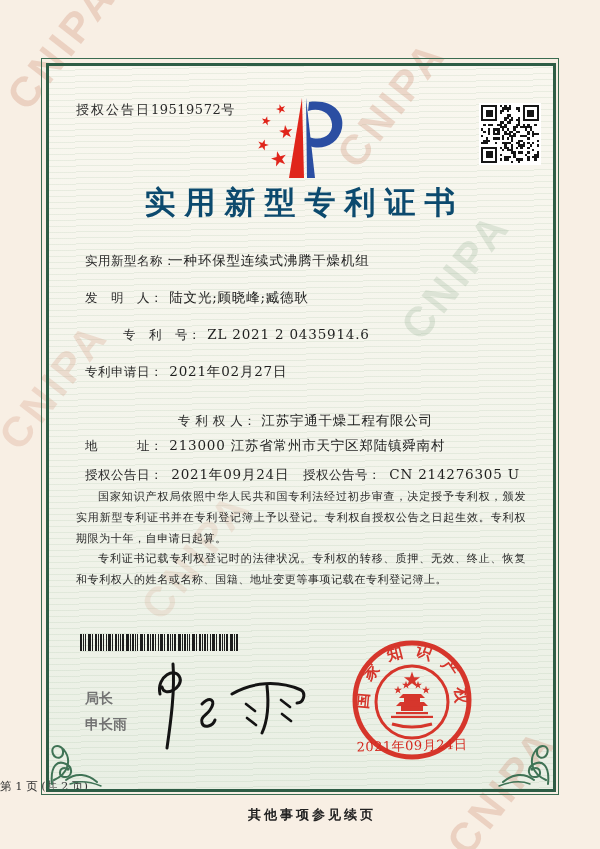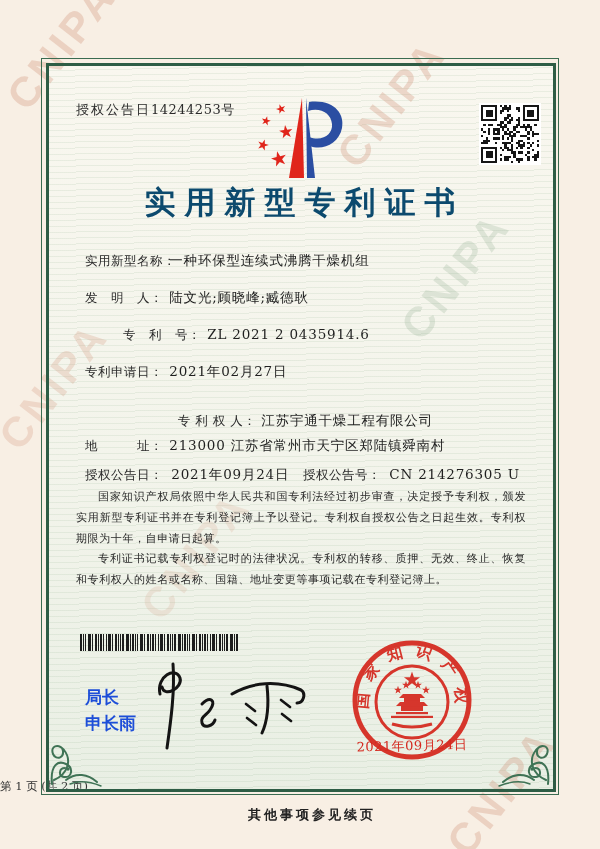--- a/index.html
+++ b/index.html
@@ -30,21 +30,21 @@
   .field-row{position:absolute;left:85px;width:440px;font-size:13.5px;white-space:nowrap;}
   .field-label{display:inline-block;width:80px;font-size:12.5px;letter-spacing:0.5px;color:#2b2b2b;vertical-align:baseline;}
   .field-value{letter-spacing:0.8px;color:#1f1f1f;}
   .grant-pair{position:absolute;font-size:13.5px;white-space:nowrap;}
   .grant-pair .field-label{width:auto;margin-right:4px;}
   .paras{position:absolute;left:76px;top:487px;width:450px;font-size:11px;line-height:20.8px;
          text-align:justify;color:#2a2a2a;}
   .paras p{margin:0;text-indent:2em;letter-spacing:0.6px;}
   .barcode{position:absolute;left:80px;top:634px;}
   .signer{position:absolute;left:85px;top:685px;font-family:"Liberation Sans",sans-serif;
-          font-weight:700;font-size:17px;color:#1d4ed8;line-height:26px;}
+          font-weight:700;font-size:14px;color:#737373;line-height:26px;}
   .signature{position:absolute;left:150px;top:660px;}
   .seal{position:absolute;left:346px;top:634px;opacity:0.93;}
   .seal-date{position:absolute;left:344px;top:737px;width:136px;text-align:center;
              color:#d5281e;font-size:13px;letter-spacing:0.5px;transform:rotate(-1.5deg);}
   .page-info{position:absolute;left:0;top:779px;width:600px;text-align:left;font-size:11.5px;color:#333;}
   .cont-note{position:absolute;left:0;top:806px;width:600px;text-align:center;
              font-size:13px;font-weight:700;letter-spacing:3px;color:#222;margin-left:12px;}
   .flourish{position:absolute;z-index:4;pointer-events:none;}
   .flourish.left{left:47px;top:729px;}
   .flourish.right{left:495px;top:729px;transform:scaleX(-1);}
@@ -80,21 +80,21 @@
       <path d="M7,51 C21,45 25,31 17,21 C11,14 3,17 6,25 C9,32 19,29 15,19"></path>
       <path d="M19,51 C29,43 41,45 50,53"></path>
       <path d="M23,55 C33,51 44,53 54,57" stroke-width="1.4"></path>
       <circle cx="21" cy="40" r="1.7" fill="#3f7355" stroke="none"></circle>
     </g>
   </svg>
 
   <div class="content">
 
     <div class="cert-no">
-      <span>授权公告日</span><span class="digits">14244253</span><span>号</span>
+      <span>授权公告日</span><span class="digits">19519572</span><span>号</span>
     </div>
 
     <svg class="logo" width="95" height="88" viewBox="0 0 95 88">
       <polygon points="52,4 54,84 39,84" fill="#e0251b"></polygon>
       <polygon points="56,4 65,84 57,84" fill="#2b4ea2"></polygon>
       <path d="M59,8 C84,5 95,20 92,34 C89,50 72,57 60,52 L59,43 C73,48 83,40 82,30 C81,19 70,13 58,17 Z" fill="#2b4ea2"></path>
       <g fill="#e0251b">
         <path transform="translate(31,15) scale(0.5) rotate(-18)" d="M0,-10 L2.3,-3.1 L9.5,-3.1 L3.7,1.2 L5.9,8.1 L0,3.9 L-5.9,8.1 L-3.7,1.2 L-9.5,-3.1 L-2.3,-3.1 Z"></path>
         <path transform="translate(16,27) scale(0.48) rotate(14)" d="M0,-10 L2.3,-3.1 L9.5,-3.1 L3.7,1.2 L5.9,8.1 L0,3.9 L-5.9,8.1 L-3.7,1.2 L-9.5,-3.1 L-2.3,-3.1 Z"></path>
         <path transform="translate(36,38) scale(0.7) rotate(-8)" d="M0,-10 L2.3,-3.1 L9.5,-3.1 L3.7,1.2 L5.9,8.1 L0,3.9 L-5.9,8.1 L-3.7,1.2 L-9.5,-3.1 L-2.3,-3.1 Z"></path>

